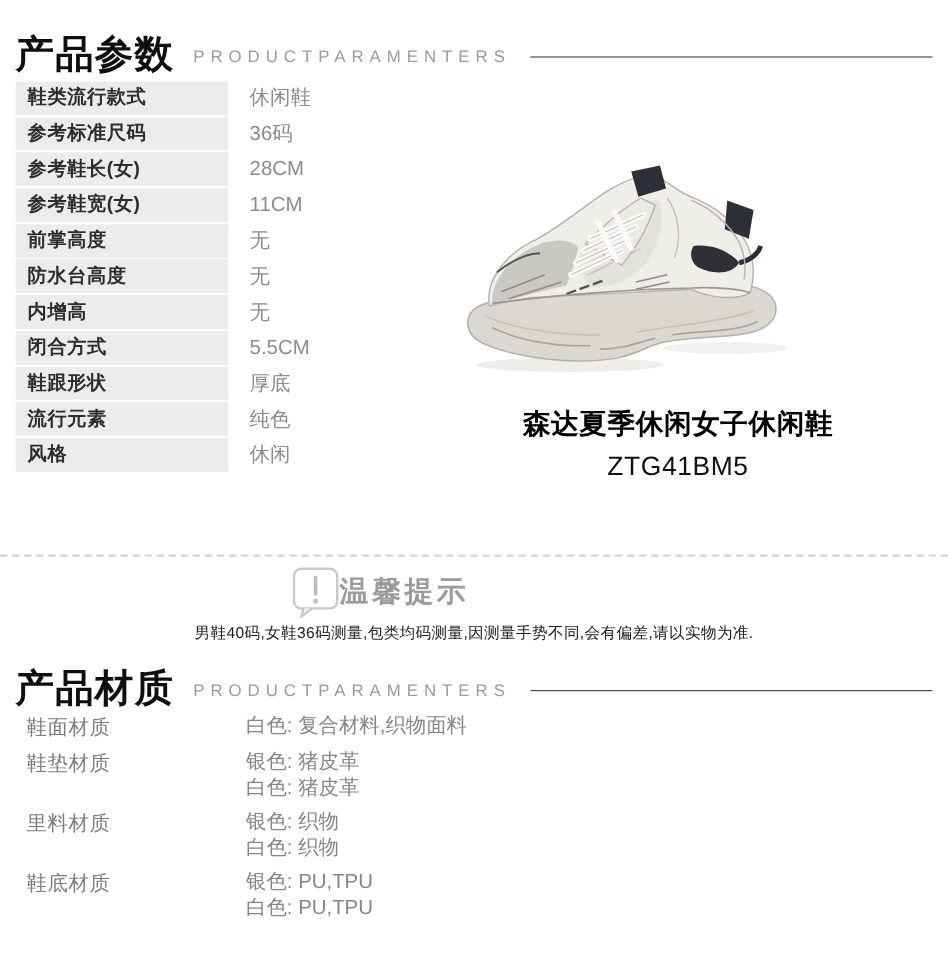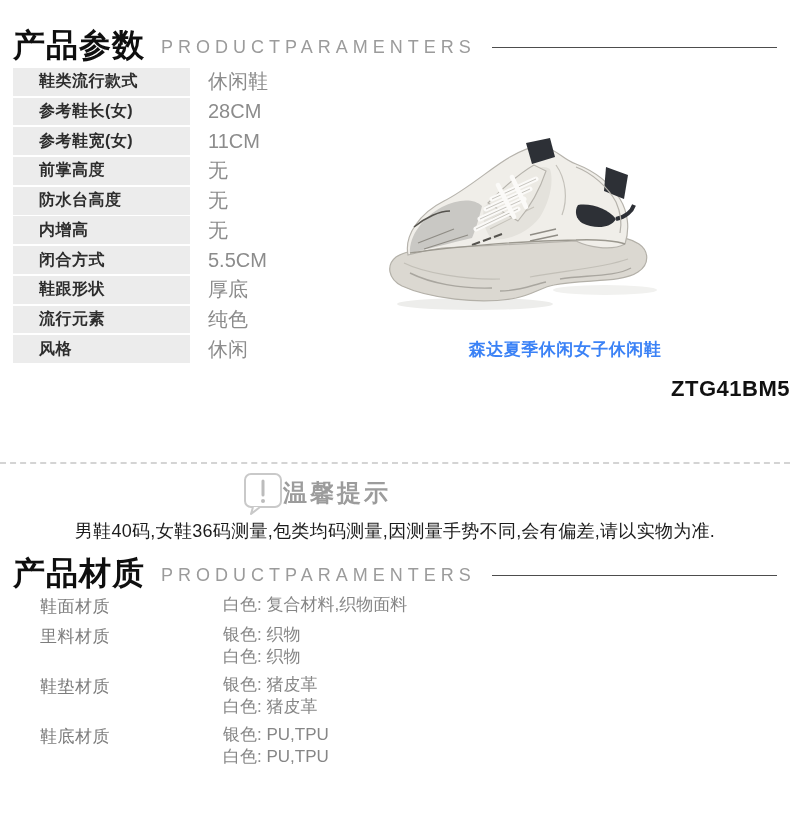--- a/index.html
+++ b/index.html
@@ -10,69 +10,73 @@
     color:#222;
   }
   .stage { position:absolute; left:0; top:0; width:790px; height:815px; background:#fff; }
 
   
   .sec-header {
     position:absolute; left:13px; width:764px;
     display:flex; align-items:center; gap:16px;
   }
   .sec-title { font-size:32px; font-weight:bold; color:#0f0f0f; letter-spacing:1px; white-space:nowrap; }
-  .sec-sub   { font-size:18px; color:#9b9b9b; letter-spacing:5px; white-space:nowrap; padding-top:2px; }
+  .sec-sub   { font-size:14px; color:#9b9b9b; letter-spacing:5px; white-space:nowrap; padding-top:2px; }
   .sec-line  { flex:1; height:0; border-top:1px solid #4d4d4d; margin-top:2px; }
 
   
   .param-table { position:absolute; left:13px; top:68px; width:340px; }
   .param-row { display:flex; align-items:center; height:27.8px; margin-bottom:1.9px; }
   .param-label {
     width:177px; height:27.8px; background:#ececec;
-    display:flex; align-items:center; padding-left:26px;
+    display:flex; align-items:center; padding-left:10px;
     font-size:16px; font-weight:bold; color:#2d2d2d; letter-spacing:0.5px;
   }
-  .param-value { margin-left:18px; font-size:20px; color:#8c8c8c; }
+  .param-value { margin-left:18px; font-size:17px; color:#8c8c8c; }
 
   
   .product-col { position:absolute; left:340px; top:95px; width:450px; }
   .shoe-wrap { position:absolute; left:40px; top:12px; width:310px; height:210px; }
   .product-name { position:absolute; left:0; top:243px; width:450px; text-align:center;
-    font-size:17px; font-weight:600; color:#3b82f6; letter-spacing:0.5px; }
-  .product-model { position:absolute; left:0; top:281px; width:450px; text-align:right;
-    font-size:22px; font-weight:700; color:#111; letter-spacing:0.5px; }
+    font-size:23px; font-weight:600; color:#000000; letter-spacing:0.5px; }
+  .product-model { position:absolute; left:0; top:281px; width:450px; text-align:center;
+    font-size:22px; font-weight:400; color:#111; letter-spacing:0.5px; }
 
   
   .dash-sep { position:absolute; left:0; top:462px; width:790px; height:0; border-top:2px dashed #d4d4d4; }
   .tips-head { position:absolute; left:0; top:471px; width:634px; display:flex; justify-content:center; align-items:center; }
   .tips-title { font-size:24px; font-weight:bold; color:#9c9c9c; letter-spacing:3px; }
   .tips-text { position:absolute; left:0; top:519px; width:790px; text-align:center;
-    font-size:18px; color:#1c1c1c; letter-spacing:0.3px; }
+    font-size:13px; color:#1c1c1c; letter-spacing:0.3px; }
 
   
   .mat-list { position:absolute; left:22px; top:594px; width:740px; }
   .mat-row { display:flex; margin-bottom:6px; }
-  .mat-label { width:183px; font-size:17px; color:#7d7d7d; letter-spacing:0.5px; padding-top:1px;margin-left:18px; }
+  .mat-label { width:183px; font-size:17px; color:#7d7d7d; letter-spacing:0.5px; padding-top:1px; }
   .mat-lines { font-size:17px; color:#868686; line-height:22px; }
 </style>
 </head>
 <body>
 
 <div class="stage">
 
   <div class="sec-header" style="top:24px;">
     <span class="sec-title">产品参数</span>
     <span class="sec-sub">PRODUCTPARAMENTERS</span>
     <span class="sec-line"></span>
   </div>
 
   <div class="param-table">
     <div class="param-row">
       <div class="param-label">鞋类流行款式</div>
       <div class="param-value">休闲鞋</div>
+    </div>
+    <div class="param-row">
+      <div class="param-label">参考标准尺码</div>
+      <div class="param-value">36码</div>
     </div>
     <div class="param-row">
       <div class="param-label">参考鞋长(女)</div>
       <div class="param-value">28CM</div>
     </div>
     <div class="param-row">
       <div class="param-label">参考鞋宽(女)</div>
       <div class="param-value">11CM</div>
     </div>
     <div class="param-row">
@@ -176,34 +180,34 @@
   </div>
 
   <div class="mat-list">
     <div class="mat-row">
       <div class="mat-label">鞋面材质</div>
       <div class="mat-lines">
         <div>白色: 复合材料,织物面料</div>
       </div>
     </div>
     <div class="mat-row">
+      <div class="mat-label">鞋垫材质</div>
+      <div class="mat-lines">
+        <div>银色: 猪皮革</div>
+        <div>白色: 猪皮革</div>
+      </div>
+    </div>
+    <div class="mat-row">
       <div class="mat-label">里料材质</div>
       <div class="mat-lines">
         <div>银色: 织物</div>
         <div>白色: 织物</div>
       </div>
     </div>
     <div class="mat-row">
-      <div class="mat-label">鞋垫材质</div>
-      <div class="mat-lines">
-        <div>银色: 猪皮革</div>
-        <div>白色: 猪皮革</div>
-      </div>
-    </div>
-    <div class="mat-row">
       <div class="mat-label">鞋底材质</div>
       <div class="mat-lines">
         <div>银色: PU,TPU</div>
         <div>白色: PU,TPU</div>
       </div>
     </div>
   </div>
 
 </div>
 

